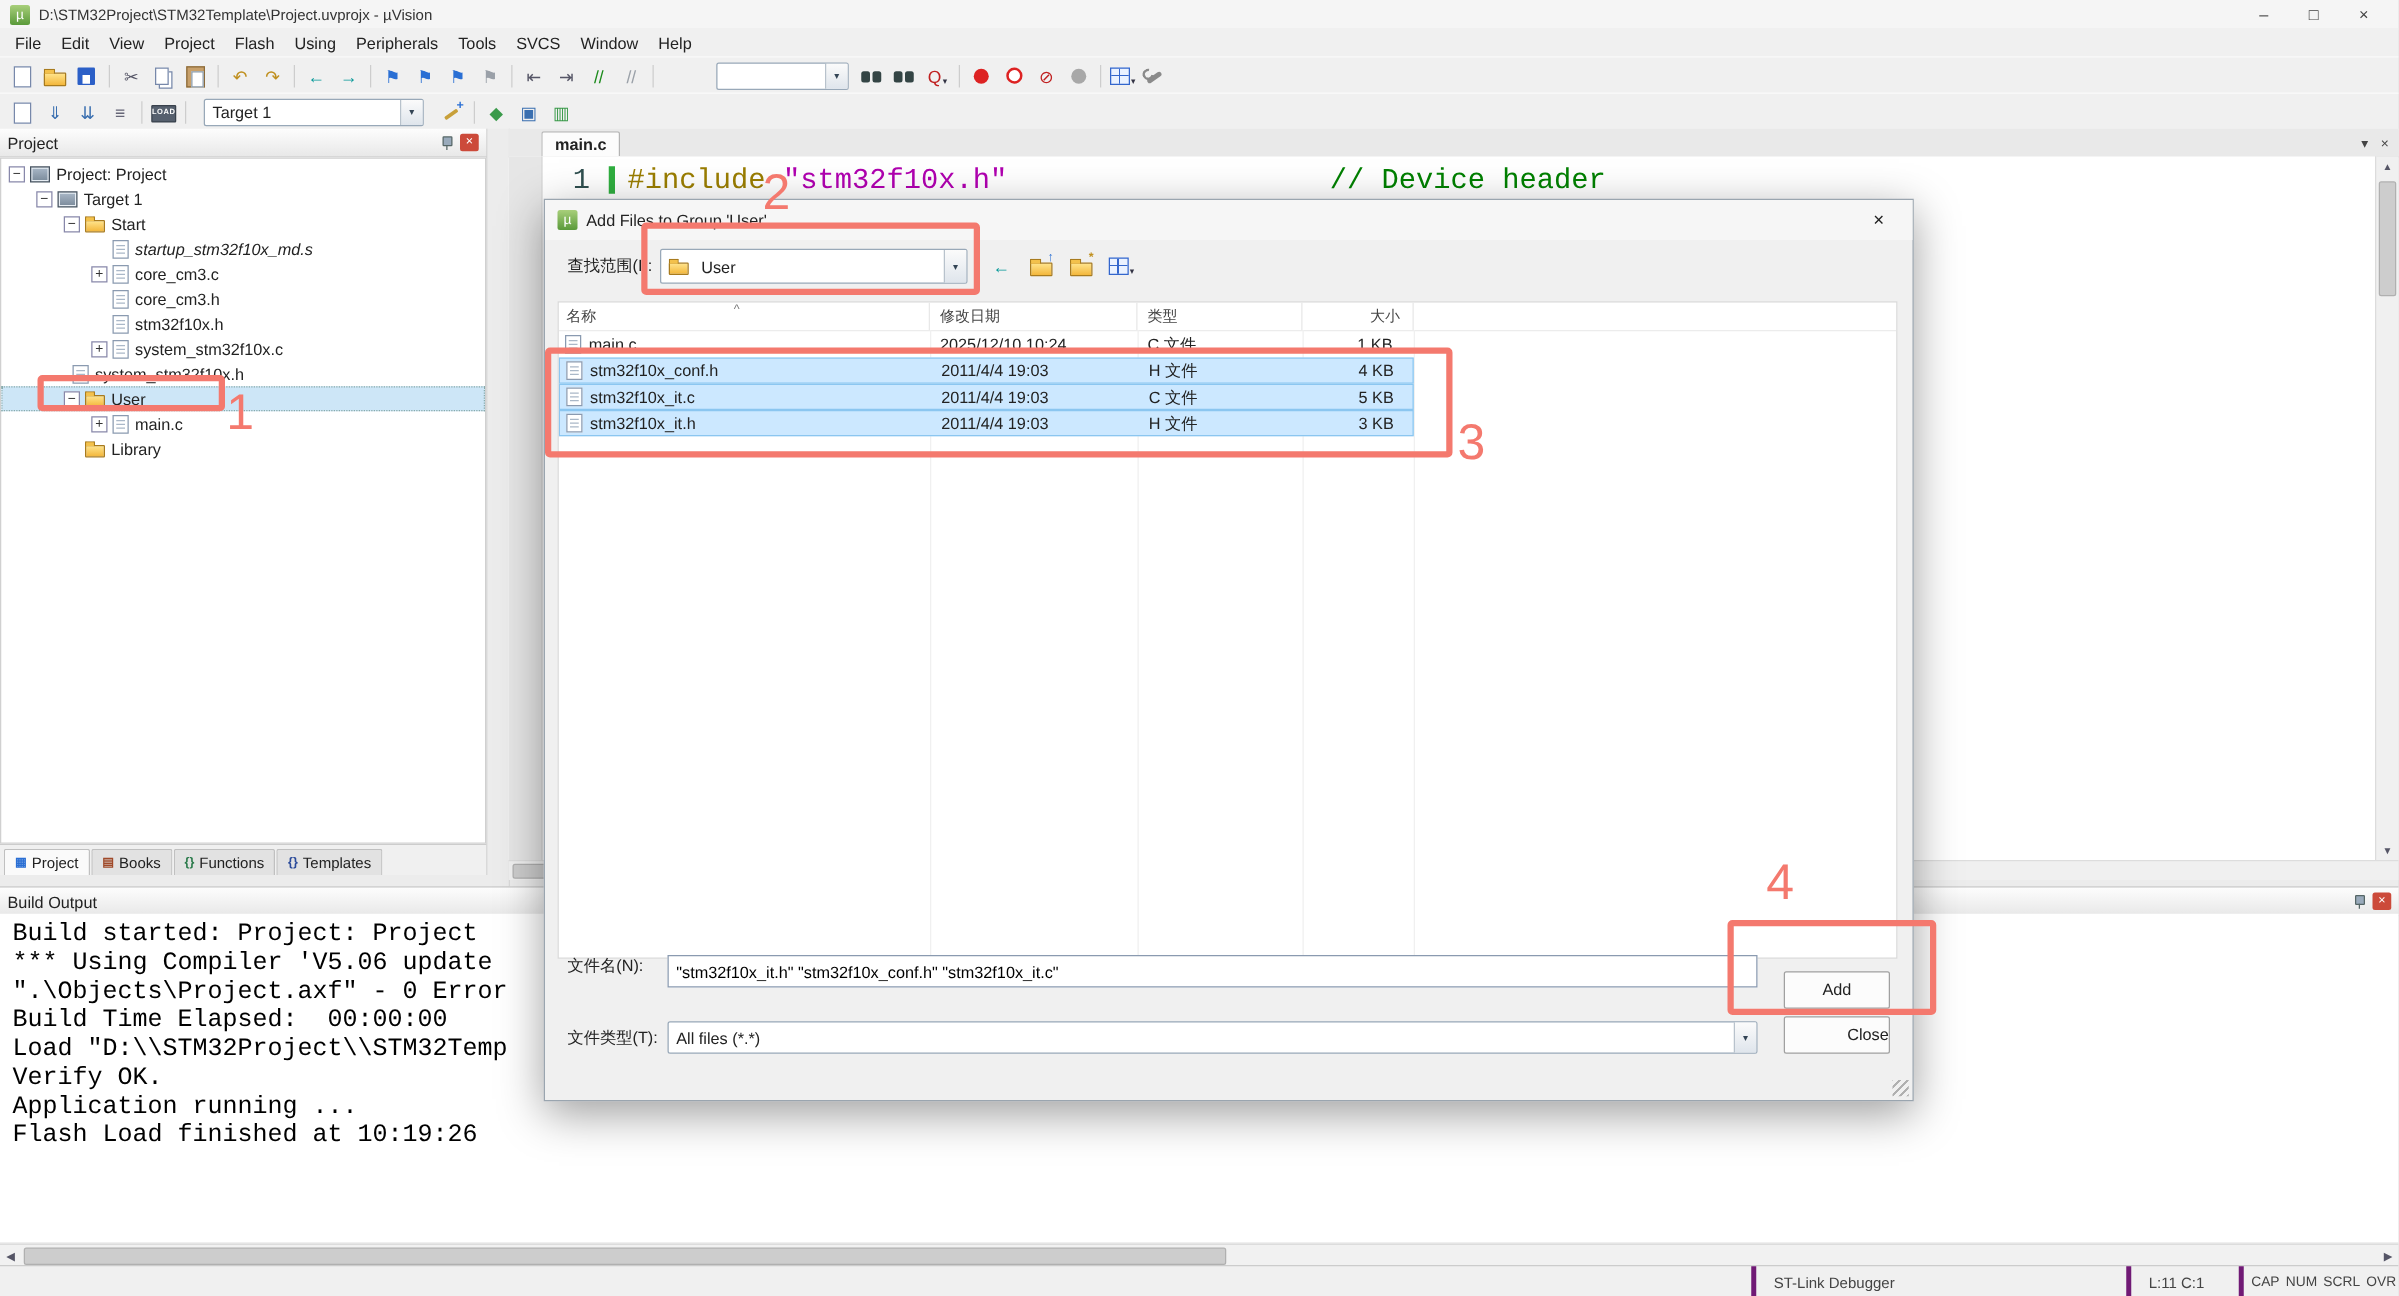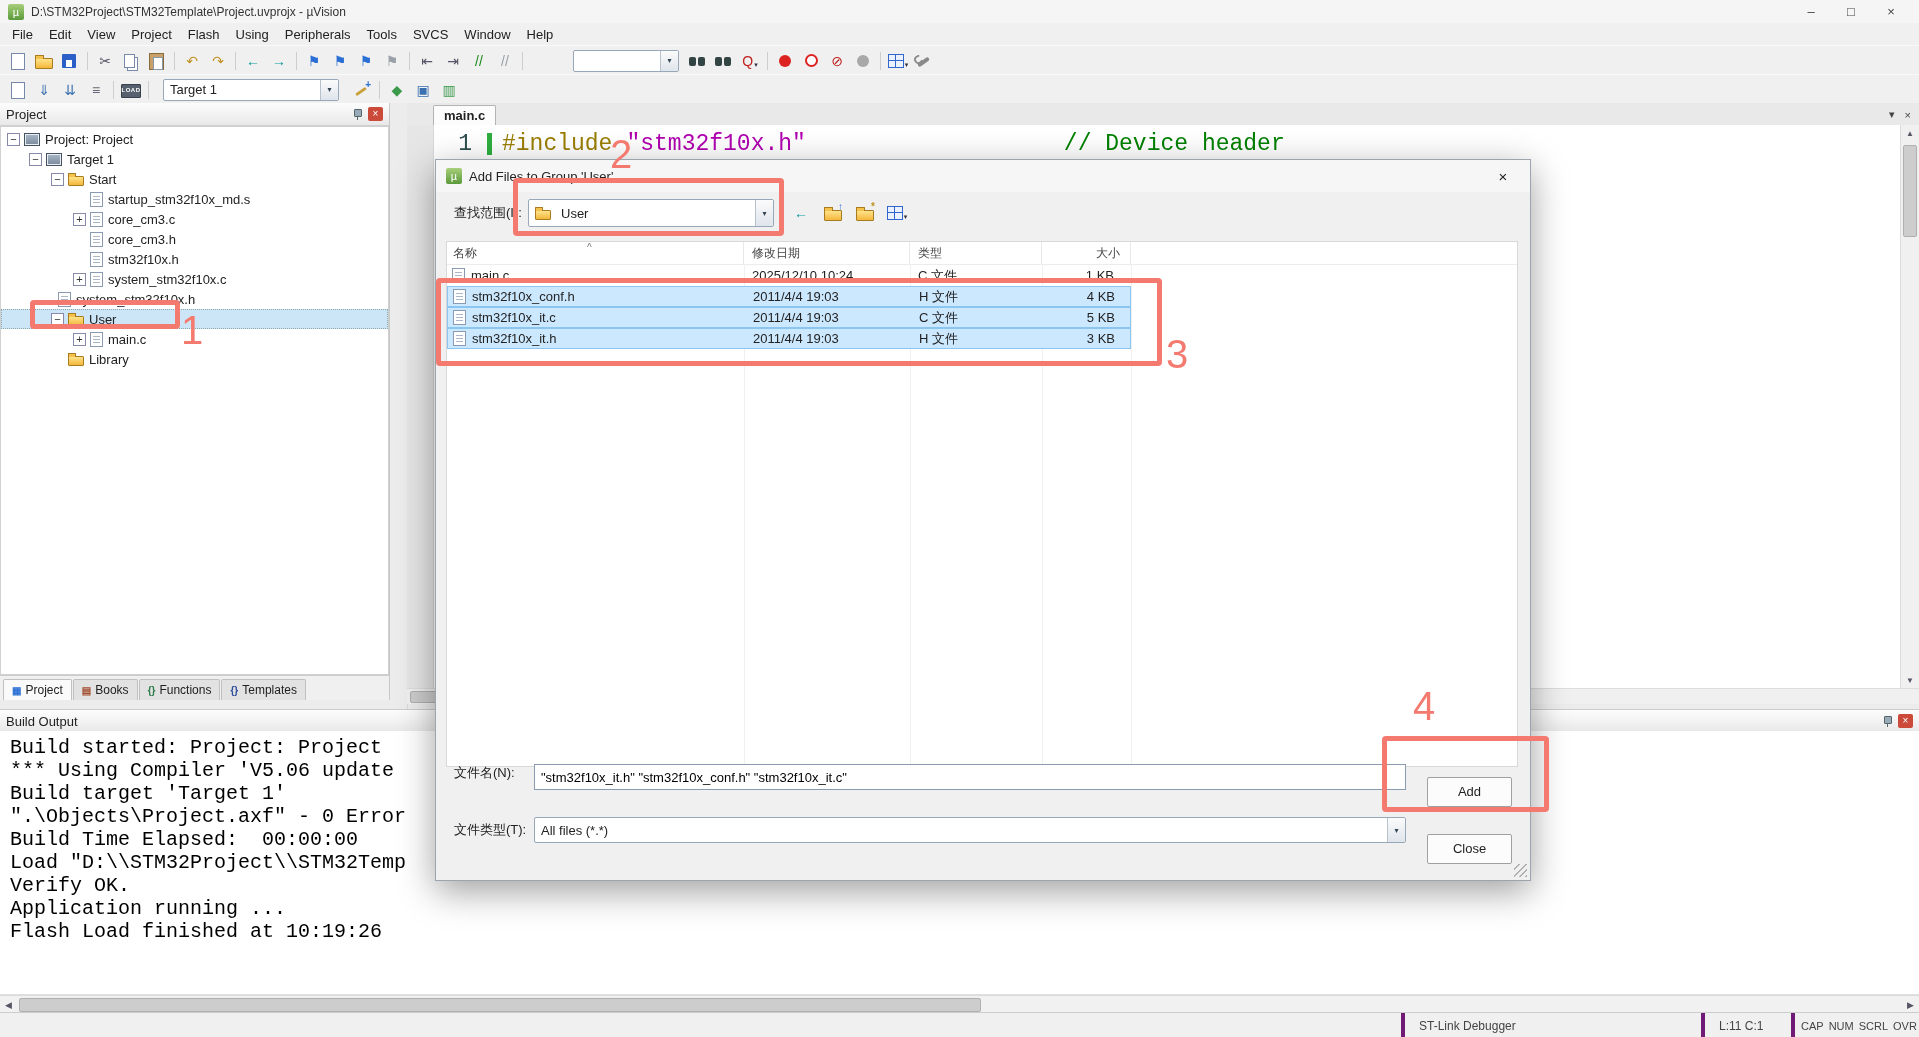--- a/index.html
+++ b/index.html
@@ -142,21 +142,21 @@
   .fc.date{width:166px;padding-left:8px;}
   .fc.type{width:132px;padding-left:8px;}
   .fc.size{width:82px;text-align:right;padding-right:10px;}
   .dlg-frow1{position:absolute;left:18px;top:604px;height:28px;display:flex;align-items:flex-start;}
   .dlg-frow2{position:absolute;left:18px;top:656px;height:28px;display:flex;align-items:center;}
   .dlg-label2{width:80px;flex:none;}
   .dlg-input{width:872px;height:26px;border:1px solid #8a9ab0;background:#fff;padding:0 6px;font-size:13px;font-family:"Liberation Sans",sans-serif;box-sizing:border-box;}
   .dlg-select{width:872px;height:26px;}
   .dlg-btn{position:absolute;left:991px;width:85px;height:30px;background:#fcfcfc;border:1px solid #a0a0a0;border-radius:2px;font-size:13px;text-align:center;line-height:28px;box-sizing:border-box;}
   .btn-add{top:617px;}
-  .btn-close{top:674px;}
+  .btn-close{top:653px;text-align:right;}
   .grip{position:absolute;right:3px;bottom:3px;width:13px;height:13px;background:repeating-linear-gradient(315deg,#b0b0b0 0 1.5px,transparent 1.5px 4.5px);}
 
   
   .ann{position:absolute;border:5px solid #f4796e;border-radius:4px;z-index:60;pointer-events:none;box-sizing:border-box;}
   .ann1{left:30px;top:300px;width:150px;height:29px;}
   .ann2{left:513px;top:178px;width:271px;height:58px;}
   .ann3{left:436px;top:278px;width:726px;height:88px;}
   .ann4{left:1382px;top:736px;width:167px;height:76px;}
   .ann-num{position:absolute;color:#f4796e;font-size:40px;z-index:61;pointer-events:none;font-family:"Liberation Sans",sans-serif;}
   .num1{left:181px;top:308px;}
@@ -326,21 +326,21 @@
         <div class="tree-row" style="padding-left: 28px;">
           <span class="expander">−</span>
           <span class="ticon target"></span>
           <span class="tlabel">Target 1</span>
         </div>
         <div class="tree-row" style="padding-left: 50px;">
           <span class="expander">−</span>
           <span class="ticon folder"></span>
           <span class="tlabel">Start</span>
         </div>
-        <div class="tree-row" style="padding-left: 72px;">
+        <div class="tree-row" style="padding-left: 72px; font-style: italic;">
           <span class="expander none"></span>
           <span class="ticon file"></span>
           <span class="tlabel">startup_stm32f10x_md.s</span>
         </div>
         <div class="tree-row" style="padding-left: 72px;">
           <span class="expander">+</span>
           <span class="ticon file"></span>
           <span class="tlabel">core_cm3.c</span>
         </div>
         <div class="tree-row" style="padding-left: 72px;">
@@ -429,21 +429,20 @@
     <div class="build-header">
       <span>Build Output</span>
       <span class="ph-icons">
         <span class="pin"></span>
         <span class="px">×</span>
       </span>
     </div>
     <div class="build-content" id="buildlines">
         <div class="bline">Build started: Project: Project</div>
         <div class="bline">*** Using Compiler 'V5.06 update</div>
-        <div class="bline">Build target 'Target 1'</div>
         <div class="bline">".\Objects\Project.axf" - 0 Error</div>
         <div class="bline">Build Time Elapsed:  00:00:00</div>
         <div class="bline">Load "D:\\STM32Project\\STM32Temp</div>
         <div class="bline">Verify OK.</div>
         <div class="bline">Application running ...</div>
         <div class="bline">Flash Load finished at 10:19:26</div>
       </div>
   </div>
   <div class="build-hscroll">
     <span class="bh-arrow">◀</span>

